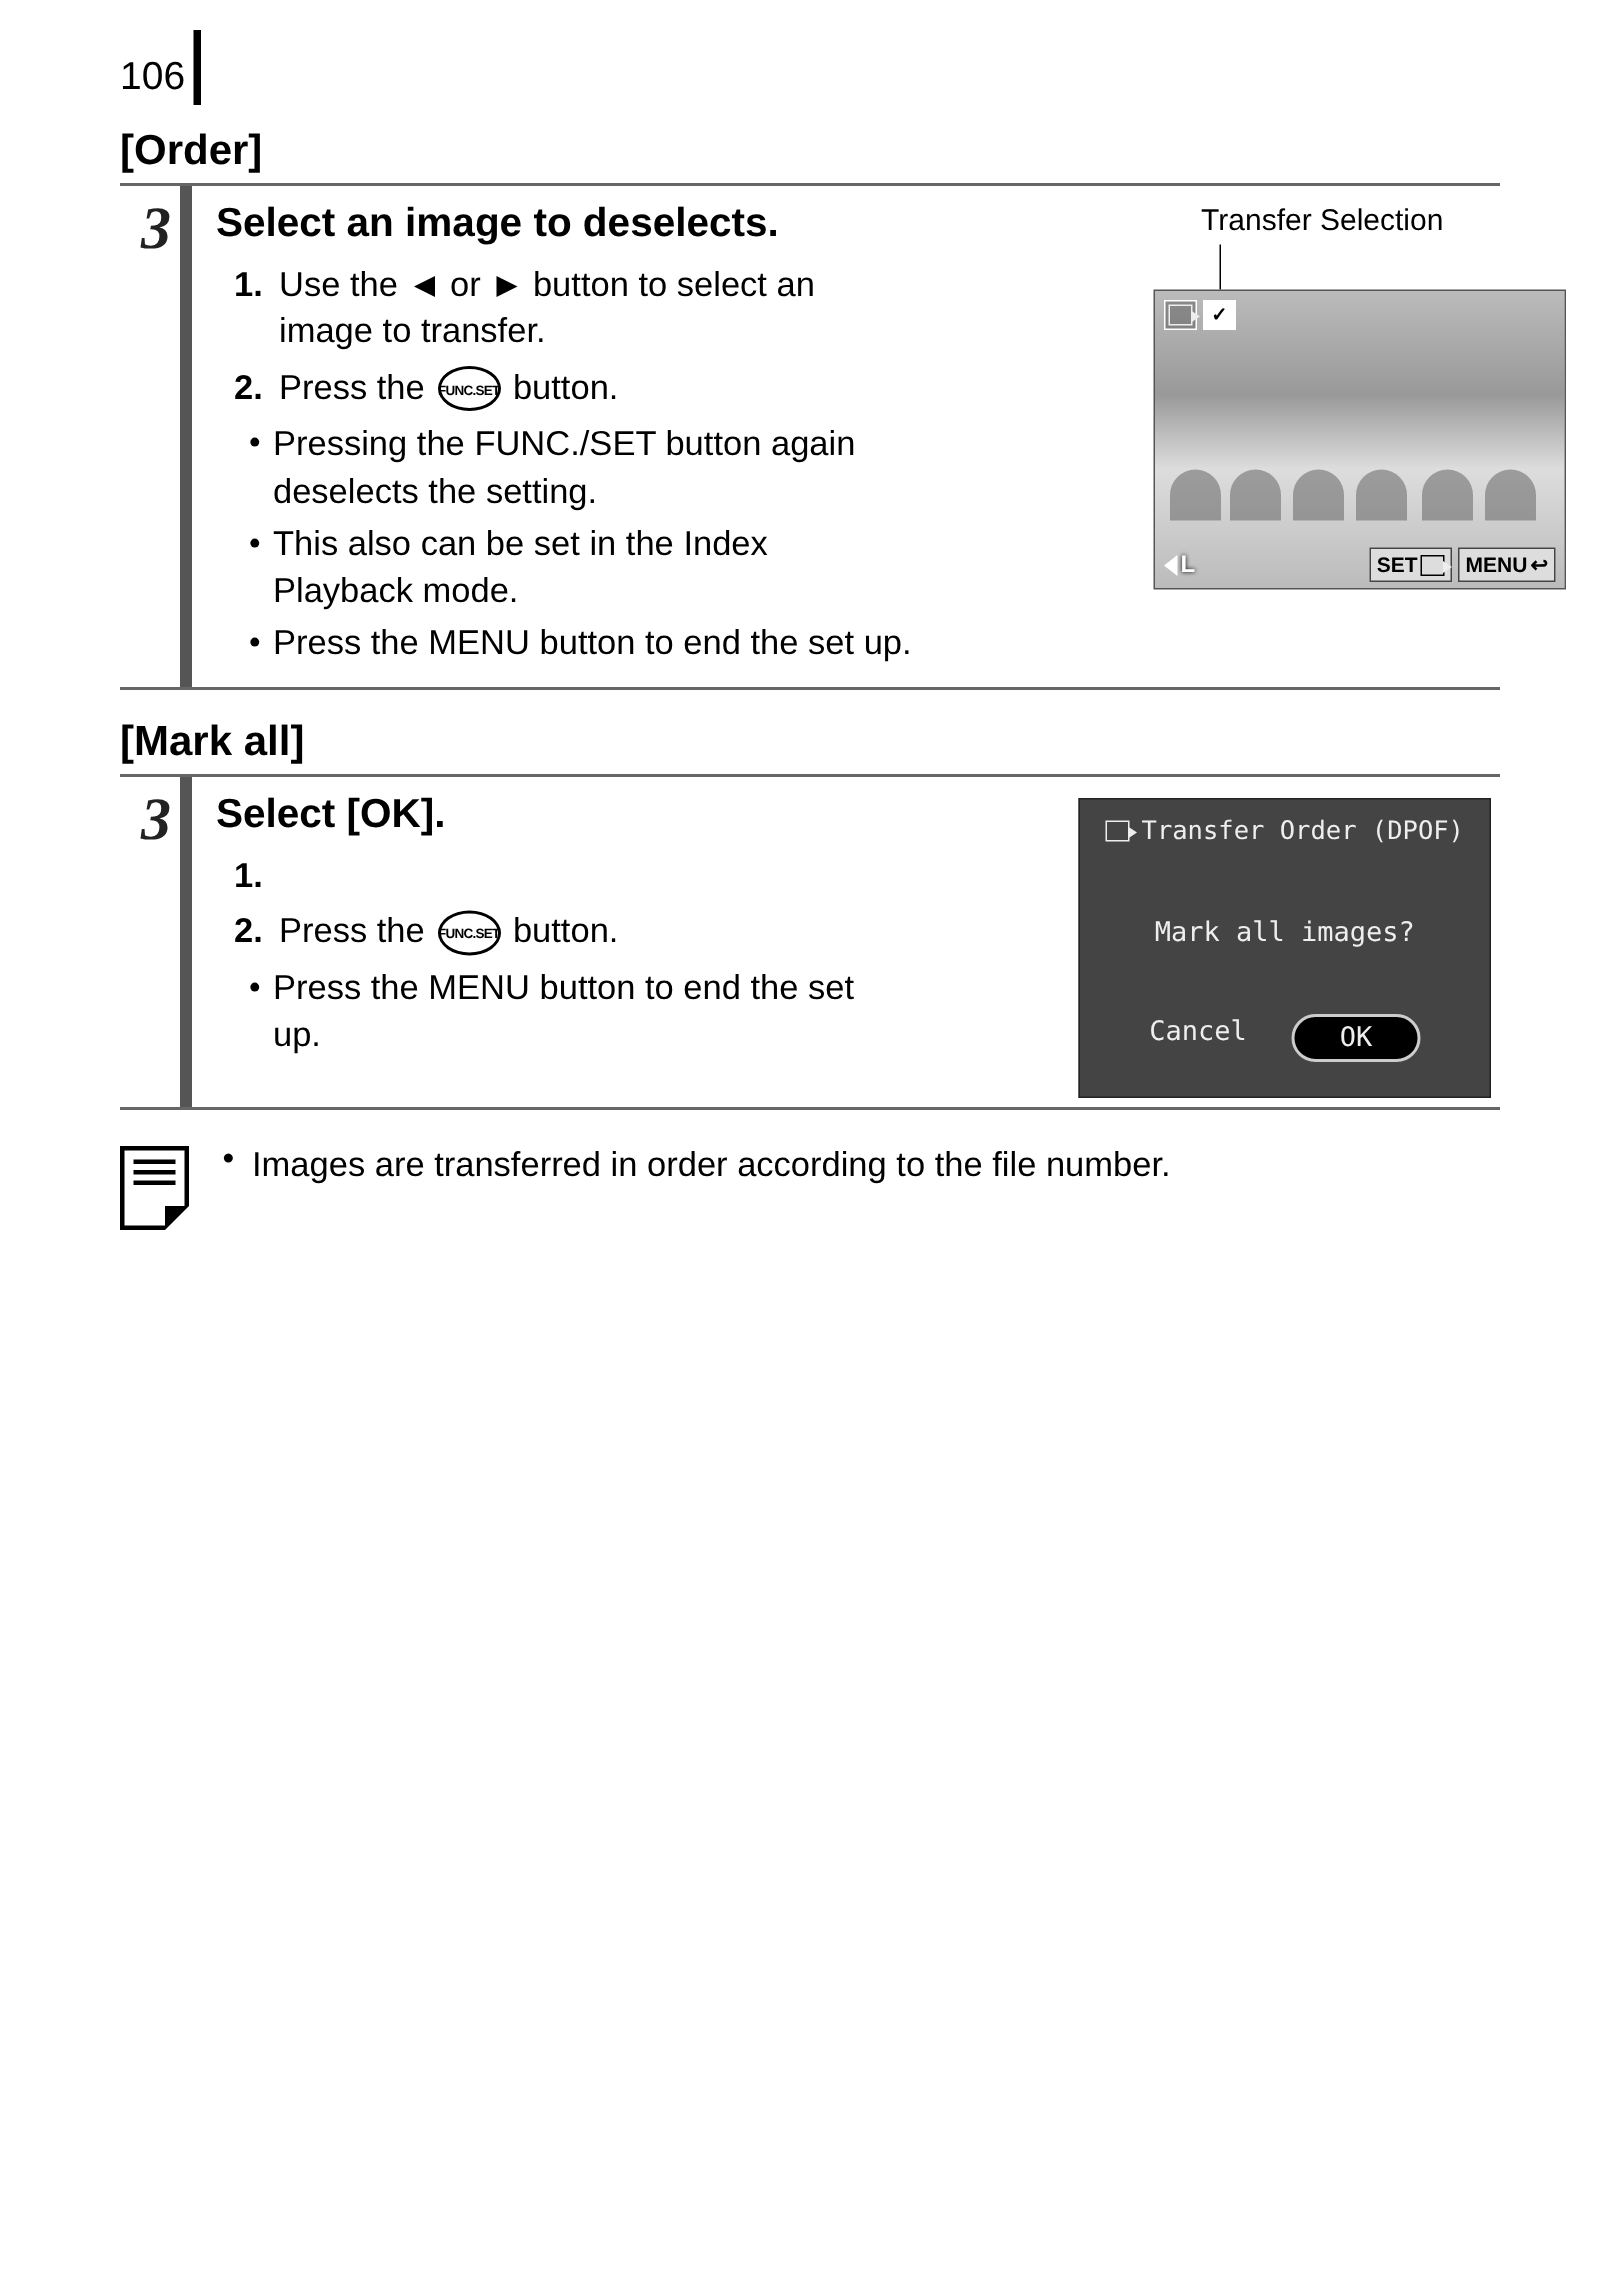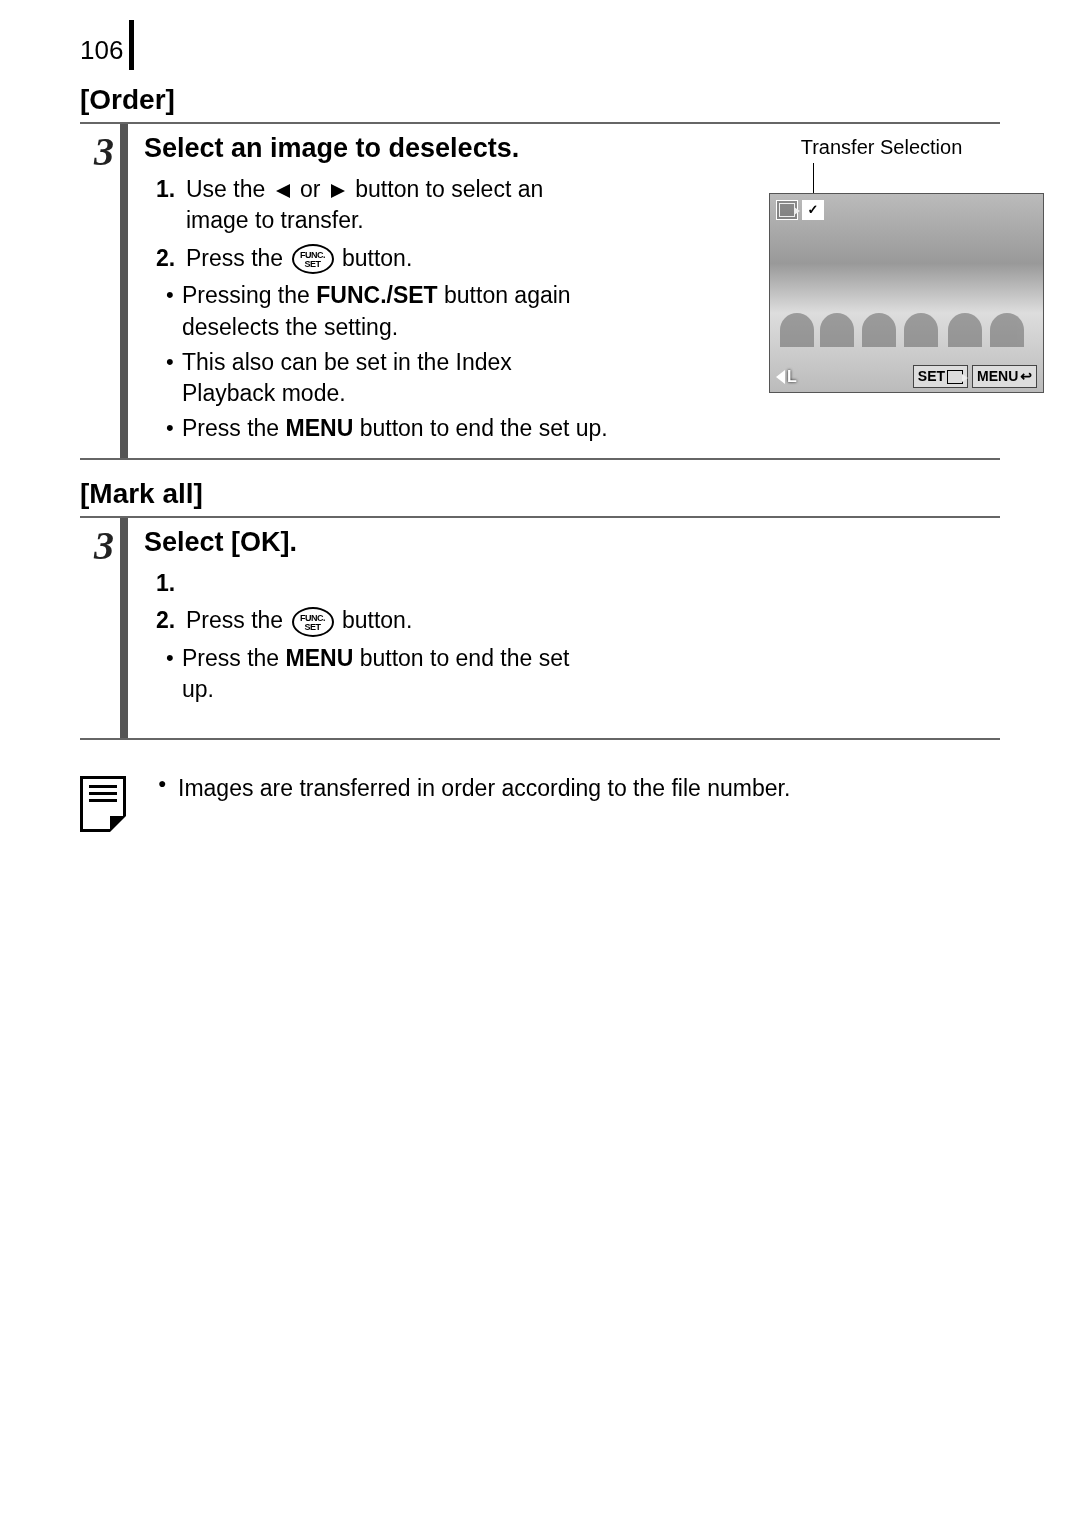--- a/index.html
+++ b/index.html
@@ -103,21 +103,20 @@
     top: 0;
     font-size: 22px;
   }
   .inline-arrow {
     display: inline-block;
     vertical-align: middle;
     margin: 0 2px;
   }
   .func-set-btn {
     display: inline-flex;
-    flex-direction: column;
     align-items: center;
     justify-content: center;
     width: 42px; height: 30px;
     border: 2.5px solid #000;
     border-radius: 50%;
     font-size: 9px;
     line-height: 0.95;
     font-weight: bold;
     vertical-align: middle;
     padding-top: 1px;
@@ -190,22 +189,22 @@
     padding: 2px 30px;
     background: #000;
   }
   .transfer-icon {
     width:16px;height:14px;border:1.5px solid #eee;position:relative;display:inline-block;
   }
   .transfer-icon::after{content:"";position:absolute;right:-6px;top:3px;width:0;height:0;border-top:4px solid transparent;border-bottom:4px solid transparent;border-left:6px solid #eee;}
   
   .notes-block {
     display: flex;
-    margin-top: 32px;
-    gap: 32px;
+    margin-top: 20px;
+    gap: 22px;
     font-size: 23px;
     line-height: 1.4;
   }
   .note-icon {
     width: 46px; height: 56px;
     border: 3px solid #000;
     position: relative;
     flex-shrink: 0;
     margin-top: 4px;
   }
@@ -213,21 +212,21 @@
   .note-icon .lines div { height:3px; background:#000; margin-bottom:4px;}
   .note-icon .fold {
     position:absolute; bottom:-3px; right:-3px;
     width:0;height:0;
     border-top:16px solid #000;
     border-right:16px solid #fff;
   }
   .note-bullets { list-style:none; }
   .note-bullets li { position:relative; padding-left:20px; margin-bottom:2px;}
   .note-bullets li::before { content:"●"; position:absolute; left:0; top:2px; font-size:14px;}
-  .bold { font-weight: bold; }
+  .bold { font-weight: normal; }
   svg.arrow { vertical-align: -3px; }
 </style>
 </head>
 <body>
 
 <div class="page-header">
   <span class="page-number">106</span>
   <div class="page-number-bar"></div>
 </div>
 
@@ -343,20 +342,31 @@
         </span>
       </li>
     </ol>
 
     <ul class="sub-bullets">
       <li style="max-width:420px;">
         <span>Press the </span><span class="bold">MENU</span><span> button to end the set up.</span>
       </li>
     </ul>
 
+    <div class="fig fig2">
+      <div class="fig2-title">
+        <span class="transfer-icon"></span>
+        <span>Transfer Order (DPOF)</span>
+      </div>
+      <div class="fig2-q">Mark all images?</div>
+      <div class="fig2-btns">
+        <span>Cancel</span>
+        <span class="pill-btn">OK</span>
+      </div>
+    </div>
 
   </div>
 </div>
 
 <div class="notes-block">
   <div class="note-icon">
     <div class="lines">
         <div></div>
         <div></div>
         <div></div>

